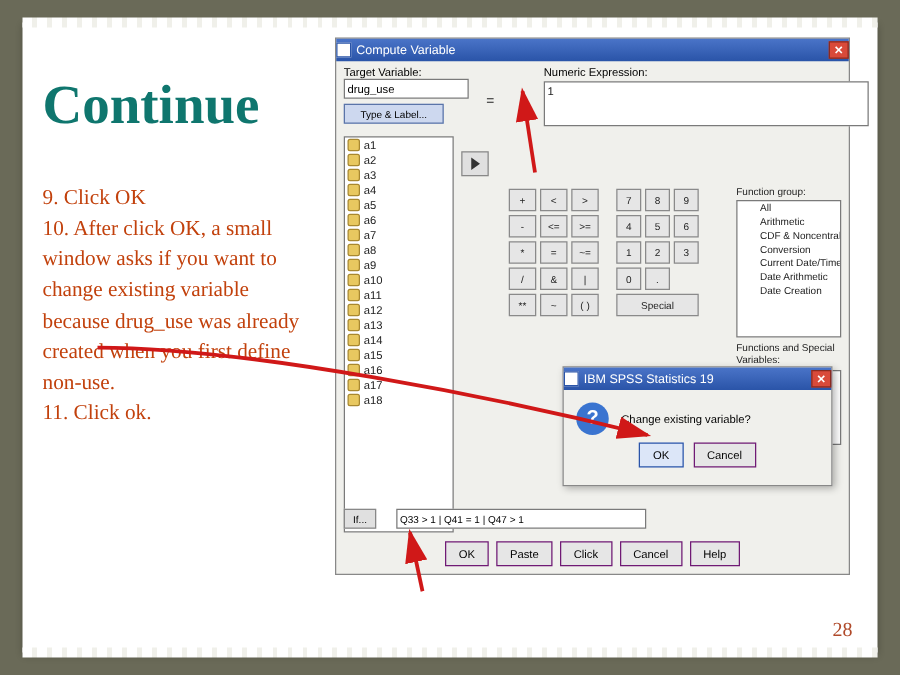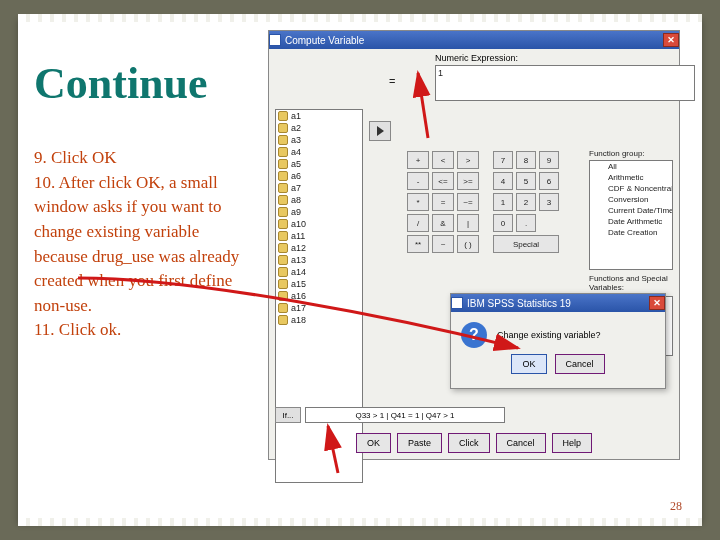--- a/index.html
+++ b/index.html
@@ -40,21 +40,21 @@
     top: 128px; left: 16px;
     width: 210px;
     font-size: 17px;
     line-height: 1.45;
     color: #c2410c;
   }
   .page-num {
     position: absolute;
     right: 20px; bottom: 8px;
     color: #b04a2a;
-    font-size: 12px;
+    font-size: 16px;
     margin-top: 28px;
   }
 
   
   .compute-window {
     position: absolute;
     top: 12px; left: 250px;
     width: 412px; height: 430px;
     background: #f0f0ec;
     border: 1px solid #888;
@@ -88,21 +88,21 @@
   .target-input { width:100px; height:16px; border:1px solid #7a7a7a; background:#fff; font-size:9px; padding:1px 2px; }
   .type-btn { margin-top:4px; width:80px; height:16px; background:#cdd8ef; border:1px solid #5a74a8; font-size:8px; cursor:pointer; }
 
   .equals { position:absolute; top:26px; left:120px; font-size:11px; }
 
   .numexpr-area { position:absolute; top:4px; left:138px; width:260px;padding-left:28px; }
   .numexpr-box { width:260px; height:36px; border:1px solid #7a7a7a; background:#fff; margin-top:2px; font-size:9px; padding:2px; }
 
   .var-list {
     position:absolute; top:60px; left:6px;
-    width:88px; height:374px;
+    width:88px; height:317px;
     border:1px solid #7a7a7a; background:#fff;
     overflow:hidden;
   }
   .var-item { display:flex; align-items:center; gap:3px; padding:1px 2px; font-size:9px; white-space:nowrap; cursor:pointer; }
   .var-icon { width:10px; height:10px; background:#e8c860; border:1px solid #a88830; border-radius:2px; flex-shrink:0; }
 
   .move-btn {
     position:absolute; top:72px; left:100px;
     width:22px; height:20px;
     background:#e0e0e0; border:1px solid #888;
@@ -141,24 +141,24 @@
     font-size:8px; overflow:hidden;
   }
   .func-list div { padding:1px 18px; cursor:pointer; white-space:nowrap; }
   .func-sub {
     margin-top:4px; width:84px; height:60px;
     border:1px solid #7a7a7a; background:#fff;
   }
 
   .if-row {
     position:absolute; bottom:36px; left:6px;
-    display:flex; align-items:center; gap:4px;
+    display:flex; align-items:center; gap:16px;
   }
   .if-btn { width:26px; height:16px; background:#e0e0e0; border:1px solid #888; font-size:8px; cursor:pointer; }
-  .if-cond { width:200px; height:16px; border:1px solid #7a7a7a; background:#fff; font-size:8px; padding:1px 2px;text-align:center; }
+  .if-cond { width:200px; height:16px; border:1px solid #7a7a7a; background:#fff; font-size:8px; padding:1px 2px; }
 
   .bottom-buttons {
     position:absolute; bottom:6px; left:0; right:0;
     display:flex; justify-content:center; gap:6px;
   }
   .dlg-btn {
     height:20px; padding:0 10px;
     background:#e6e6e6; border:1px solid #701a75;
     font-size:9px; cursor:pointer;
     display:flex; align-items:center;
@@ -203,20 +203,25 @@
     <div class="page-num">28</div>
 
     <div class="compute-window">
       <div class="titlebar">
         <span class="tb-icon"></span>
         <span>Compute Variable</span>
         <span class="tb-close">✕</span>
       </div>
       <div class="cw-body">
 
+        <div class="target-area">
+          <div class="lbl">Target Variable:</div>
+          <input class="target-input" value="drug_use" style="">
+          <button class="type-btn">Type &amp; Label...</button>
+        </div>
 
         <div class="equals">=</div>
 
         <div class="numexpr-area">
           <div class="lbl">Numeric Expression:</div>
           <div class="numexpr-box">1</div>
         </div>
 
         <div class="var-list" id="var-list">
             <div class="var-item">

